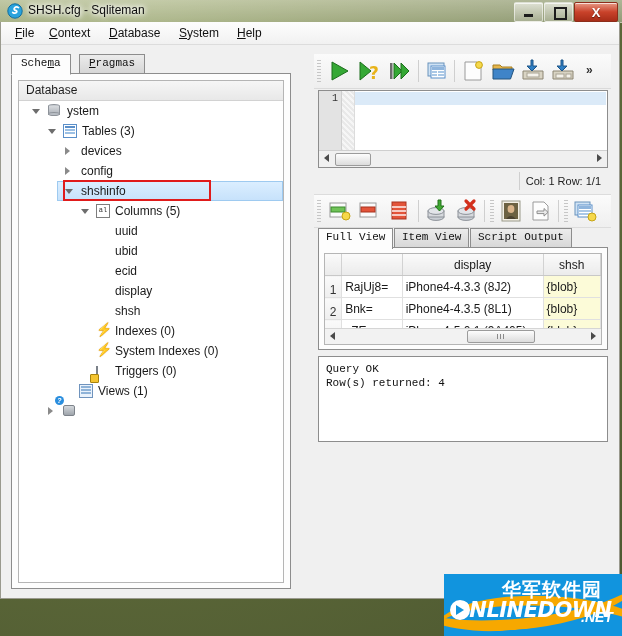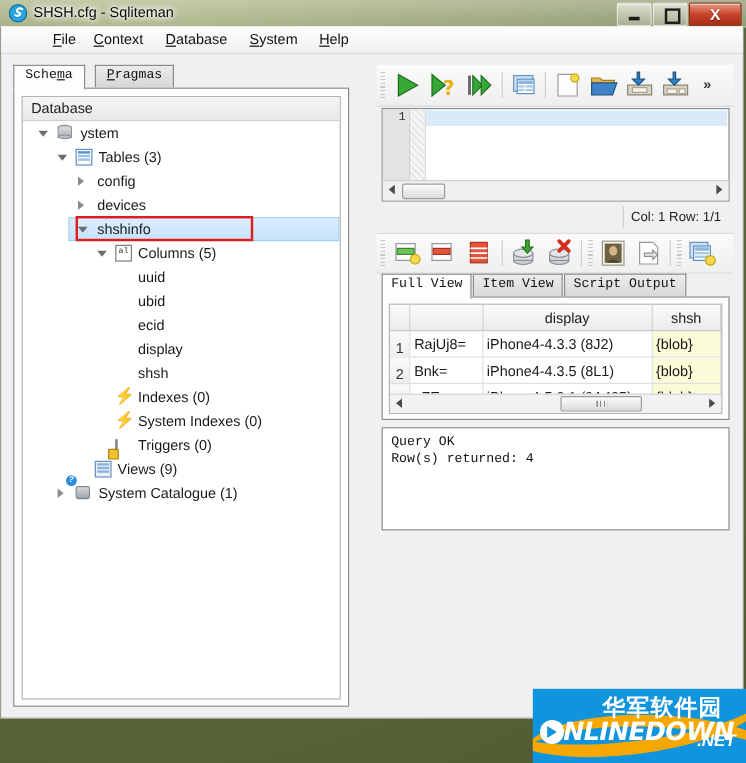--- a/index.html
+++ b/index.html
@@ -62,21 +62,20 @@
   }
   
   .menubar{
     position:absolute;left:0;top:0;width:100%;height:22px;
     background:linear-gradient(180deg,#fdfdfd,#f1f1f1);
     border-bottom:1px solid #dcdcdc;
   }
   .menu-item{
     position:absolute;top:3px;font-size:12px;color:#111;cursor:default;
     padding:1px 4px;
-    margin-left:29px;
   }
   .menu-item u{text-decoration:underline;}
 
   
   .leftpane{position:absolute;left:10px;top:32px;width:280px;height:535px;}
   .tabstrip{position:absolute;left:0;top:0;height:20px;width:100%;}
   .tab{
     position:absolute;top:0;height:19px;
     font-family:"Liberation Mono",monospace;font-size:11px;color:#111;
     padding:2px 9px 0 9px;box-sizing:border-box;
@@ -310,26 +309,26 @@
             <span class="ticon ico-grid" style="left:44px">
                 <i></i>
                 <i></i>
                 <i></i>
               </span>
             <span class="tlabel" style="left:63px">Tables (3)</span>
           </div>
 
           <div class="trow">
             <span class="arrow closed" style="left:46px"></span>
+            <span class="tlabel" style="left:62px">devices</span>
+          </div>
+
+          <div class="trow">
+            <span class="arrow closed" style="left:46px"></span>
             <span class="tlabel" style="left:62px">config</span>
-          </div>
-
-          <div class="trow">
-            <span class="arrow closed" style="left:46px"></span>
-            <span class="tlabel" style="left:62px">devices</span>
           </div>
 
           <div class="trow selected">
             <span class="selbg"></span>
             <span class="arrow open" style="left:46px;z-index:6"></span>
             <span class="tlabel" style="left:62px;z-index:6">shshinfo</span>
             <span class="redbox"></span>
           </div>
 
           <div class="trow">
@@ -366,29 +365,28 @@
             <span class="ticon ico-trig" style="left:77px"></span>
             <span class="tlabel" style="left:96px">Triggers (0)</span>
           </div>
 
           <div class="trow">
             <span class="ticon ico-view" style="left:60px">
                 <i></i>
                 <i></i>
                 <i></i>
               </span>
-            <span class="tlabel" style="left:79px">Views (9)</span>
+            <span class="tlabel" style="left:79px">Views (1)</span>
           </div>
 
           <div class="trow">
             <span class="arrow closed" style="left:29px"></span>
             <span class="ticon ico-syscat" style="left:44px">
               <i class="c"></i><i class="q">?</i>
             </span>
-            <span class="tlabel" style="left:63px">System Catalogue (1)</span>
           </div>
 
         </div>
       </div>
     </div>
 
     <div class="rightpane">
 
       <div class="toolbar">
         <span class="grip" style="left:3px"></span>

